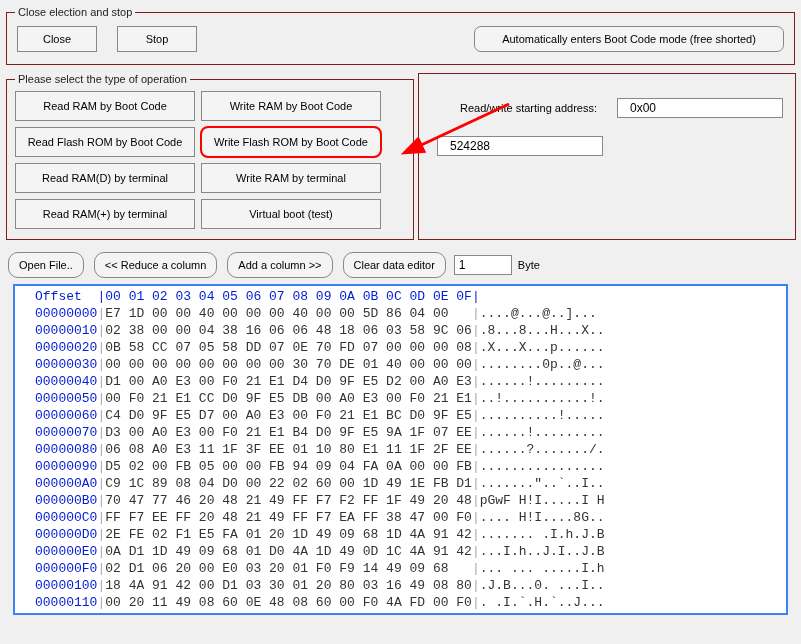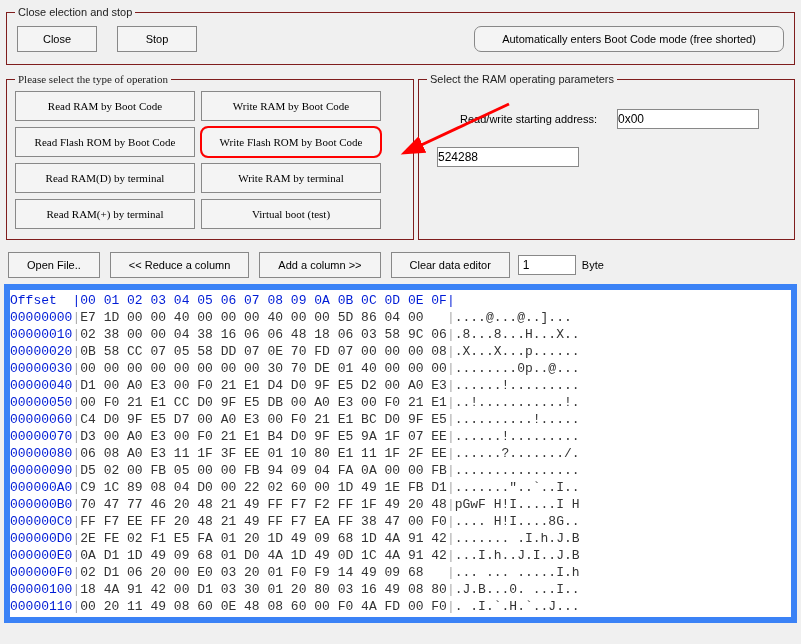--- a/index.html
+++ b/index.html
@@ -33,21 +33,21 @@
     cursor: pointer;
     text-align: center;
     white-space: nowrap;
     box-sizing: border-box;
   }
   .close-group { display: flex; align-items: center; }
   .close-group .btn { width: 80px; }
   .close-group .spacer { flex: 1; }
   .auto-btn { width: 310px !important; border-radius: 7px; }
   .op-area-row { display:flex; }
-  .op-fs { flex: 0 0 390px; font-family: Liberation Serif, serif; }
+  .op-fs { flex: 0 0 390px; }
   .ram-fs { flex: 1; }
   .op-grid {
     display: grid;
     grid-template-columns: 180px 180px;
     gap: 6px;
   }
   .op-grid .btn { margin: 0; padding: 8px 4px; width: 100%; }
   .highlight {
     outline: 2px solid #f00;
     outline-offset: -1px;
@@ -55,44 +55,44 @@
   }
   .ram-row {
     display: flex;
     align-items: center;
     margin: 18px 4px 18px 10px;
   }
   .ram-row label { flex: 0 0 160px; text-align: right; padding-right: 20px; }
   .ram-row input {
     width: 140px;
     font-size: 12px;
-    padding: 2px 0;
+    padding: 2px 12px;
     border: 1px solid #888;
   }
   .toolbar-row {
     display: flex;
     align-items: center;
     gap: 6px;
     margin: 4px 2px;
   }
-  .toolbar-row .btn { padding: 6px 18px; }
+  .toolbar-row .btn { padding: 6px 10px; border-radius: 10px; }
   .byte-inp {
     width: 48px;
     font-size: 12px;
     border: 1px solid #888;
     padding: 2px 4px;
   }
   .hex-area {
-    border: 6px solid #3b82f6;
+    border: 2px solid #3b82f6;
     background: #fff;
     font-family: "Courier New", monospace;
     font-size: 13px;
     white-space: pre;
-    padding: 2px 0;
-    margin: 0 0;
+    padding: 2px 20px;
+    margin: 0 9px;
     overflow: hidden;
     line-height: 17px;
   }
   .hex-header {
     color: #001cd6;
   }
   .hex-line { }
   .hex-off { color: #001cd6; }
   .hex-line .sepc { color:#aaa; }
   .hex-bytes { color: #333; }
@@ -123,21 +123,20 @@
       <button class="btn">Read Flash ROM by Boot Code</button>
       <button class="btn highlight">Write Flash ROM by Boot Code</button>
       <button class="btn">Read RAM(D) by terminal</button>
       <button class="btn">Write RAM by terminal</button>
       <button class="btn">Read RAM(+) by terminal</button>
       <button class="btn">Virtual boot (test)</button>
     </div>
   </fieldset>
 
   <fieldset class="ram-fs">
-    <legend>Select the RAM operating parameters</legend>
     <div class="ram-row">
       <label>Read/write starting address:</label>
       <input value="0x00" style="">
     </div>
     <div class="ram-row">
       <input value="524288" style="">
     </div>
   </fieldset>
 </div>
 

